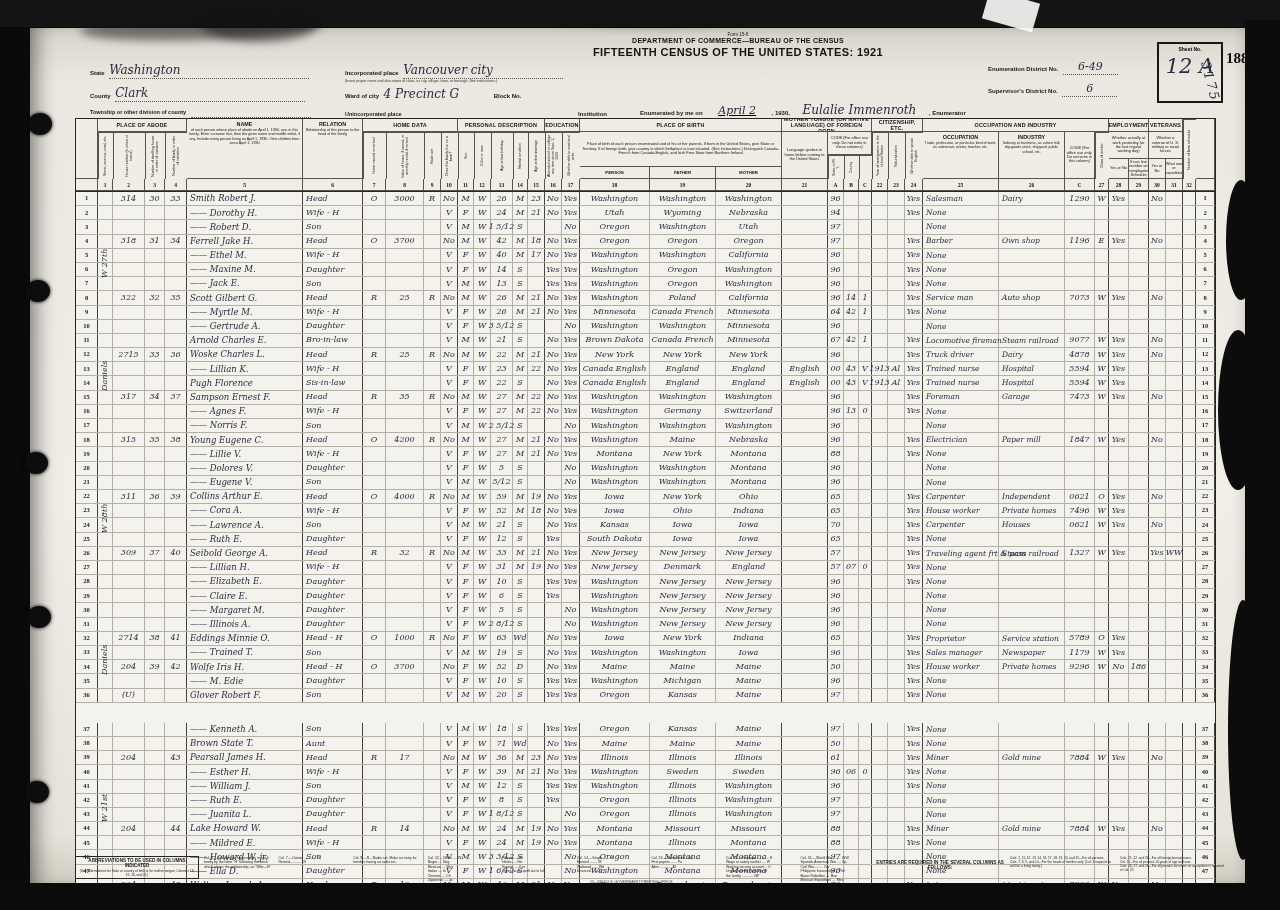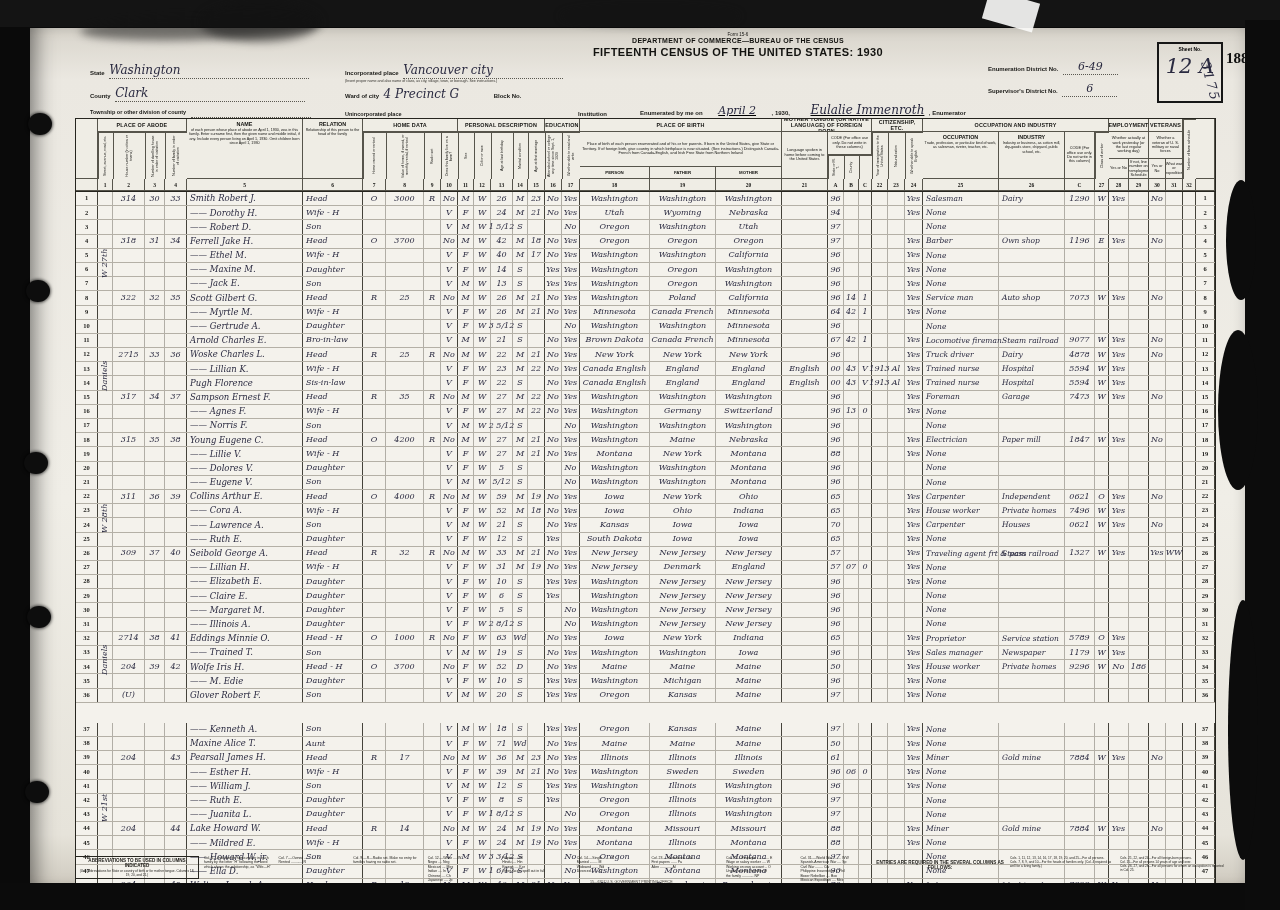--- a/index.html
+++ b/index.html
@@ -69,21 +69,21 @@
 </style>
 </head>
 <body>
 
 <div class="screen">
   <div class="paper">
 
     <div class="title-block">
       <div class="t-form">Form 15-6</div>
       <div class="t-dept">DEPARTMENT OF COMMERCE—BUREAU OF THE CENSUS</div>
-      <div class="t-census">FIFTEENTH CENSUS OF THE UNITED STATES: 1930</div>
+      <div class="t-census">FIFTEENTH CENSUS OF THE UNITED STATES: 1921</div>
     </div>
 
     <div class="fieldline" style="left:60px;top:32px;">
       <span class="lbl">State</span>
       <span class="wl" style="width:200px;"><span class="hw" style="font-size:12px;">Washington</span></span>
     </div>
     <div class="fieldline" style="left:60px;top:55px;">
       <span class="lbl">County</span>
       <span class="wl" style="width:190px;"><span class="hw" style="font-size:12px;">Clark</span></span>
     </div>
@@ -119,21 +119,21 @@
       <span class="wl" style="width:55px;text-align:center;"><span class="hw" style="font-size:11px;">6-49</span></span>
     </div>
     <div class="fieldline" style="left:958px;top:50px;">
       <span class="lbl">Supervisor's District No.</span>
       <span class="wl" style="width:55px;text-align:center;"><span class="hw" style="font-size:11px;">6</span></span>
     </div>
     <div class="fieldline" style="left:610px;top:72px;">
       <span class="lbl">Enumerated by me on</span>
       <span class="wl" style="width:60px;text-align:center;text-decoration:underline;"><span class="hw" style="font-size:11px;">April 2</span></span>
       <span class="lbl">, 1930,</span>
-      <span class="wl" style="width:130px;text-align:right;text-decoration:underline;"><span class="hw" style="font-size:12px;">Eulalie Immenroth</span></span>
+      <span class="wl" style="width:130px;text-align:center;"><span class="hw" style="font-size:12px;">Eulalie Immenroth</span></span>
       <span class="lbl">, Enumerator</span>
     </div>
 
     <div class="sheetbox">
       <div class="sl">Sheet No.</div>
       <div class="sv hw">12 A</div>
     </div>
     <div class="stamp">188</div>
     <div class="margin-num">3175</div>
 
@@ -1730,21 +1730,21 @@
             <div class="tc c35 hv"></div>
             <div class="tc c36 hv"></div>
             <div class="tc c37 hv pn">37</div>
           </div>
           <div class="trow" style="grid-template-columns: 22px 15px 32px 20px 22px 116px 60px 23px 38px 17px 17px 16px 17px 22px 15px 17px 17px 18px 70px 66px 66px 46px 16px 15px 13px 16px 17px 18px 76px 66px 30px 14px 20px 20px 17px 17px 13px 19px;">
             <div class="tc c0 hv pn">38</div>
             <div class="tc c1"></div>
             <div class="tc c2"></div>
             <div class="tc c3"></div>
             <div class="tc c4 hv"></div>
-            <div class="tc c5 hv">Maxine Alice T.</div>
+            <div class="tc c5 hv">Brown State T.</div>
             <div class="tc c6 hv">Aunt</div>
             <div class="tc c7"></div>
             <div class="tc c8"></div>
             <div class="tc c9"></div>
             <div class="tc c10 hv">V</div>
             <div class="tc c11">F</div>
             <div class="tc c12">W</div>
             <div class="tc c13">71</div>
             <div class="tc c14">Wd</div>
             <div class="tc c15 hv"></div>

